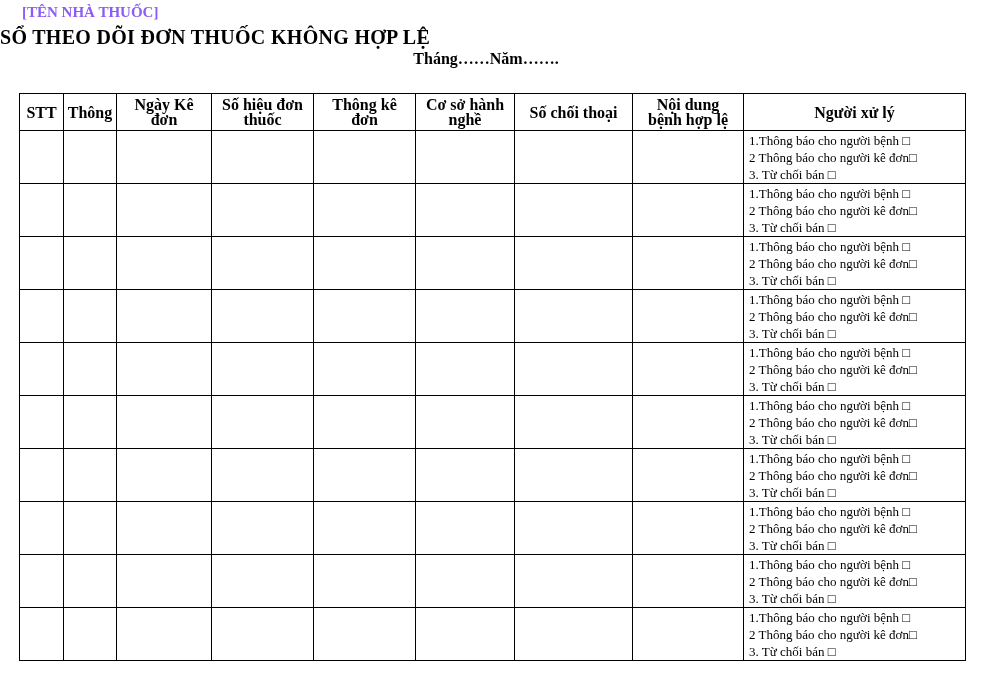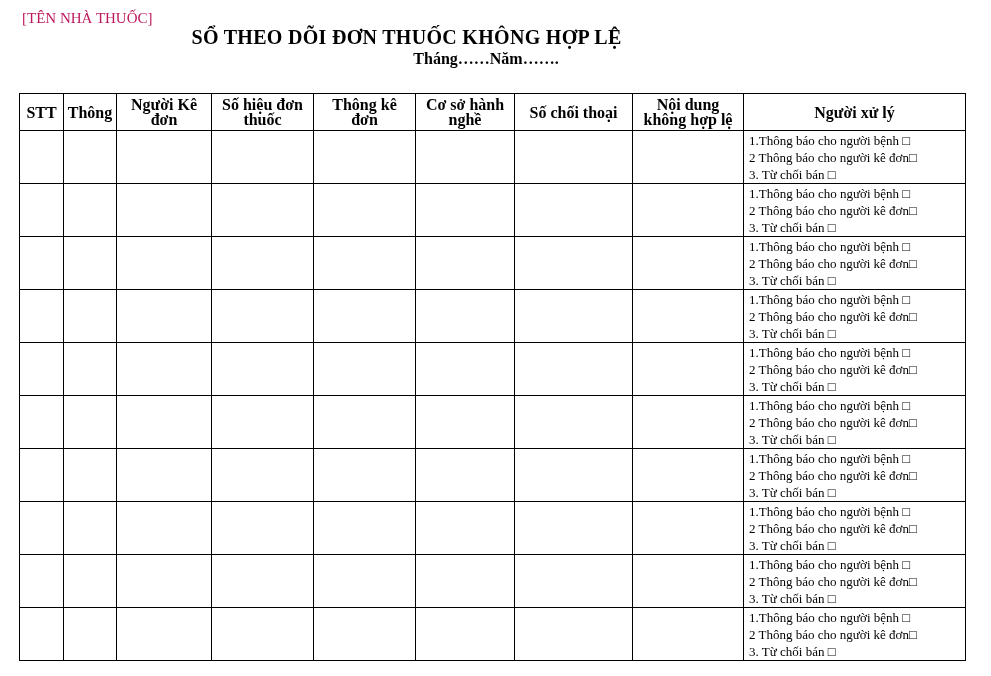--- a/index.html
+++ b/index.html
@@ -11,32 +11,32 @@
     width: 991px;
     height: 676px;
     position: relative;
     font-family: "Liberation Serif", "DejaVu Serif", serif;
     color: #000000;
     overflow: hidden;
   }
   .pharmacy-label {
     position: absolute;
     left: 22px;
-    top: 10px;
+    top: 4px;
     font-size: 15px;
-    font-weight: normal;
-    color: #be185d;
+    font-weight: bold;
+    color: #8b5cf6;
     white-space: nowrap;
   }
   .doc-title {
     position: absolute;
     left: 0;
     top: 26px;
     width: 813px;
-    text-align: center;
+    text-align: left;
     font-size: 20px;
     font-weight: bold;
     letter-spacing: 0.3px;
   }
   .doc-subtitle {
     position: absolute;
     left: 0;
     top: 50px;
     width: 972px;
     text-align: center;
@@ -101,31 +101,31 @@
     <col style="width:102px">
     <col style="width:99px">
     <col style="width:118px">
     <col style="width:111px">
     <col style="width:222px">
   </colgroup>
   <thead>
     <tr>
       <th>STT</th>
       <th>Thông</th>
-      <th>Người Kê
+      <th>Ngày Kê
 đơn</th>
       <th>Số hiệu đơn
 thuốc</th>
       <th>Thông kê
 đơn</th>
       <th>Cơ sở hành
 nghề</th>
       <th>Số chối thoại</th>
       <th>Nội dung
-không hợp lệ</th>
+bệnh hợp lệ</th>
       <th>Người xử lý</th>
     </tr>
   </thead>
   <tbody>
       <tr>
         <td></td>
         <td></td>
         <td></td>
         <td></td>
         <td></td>

